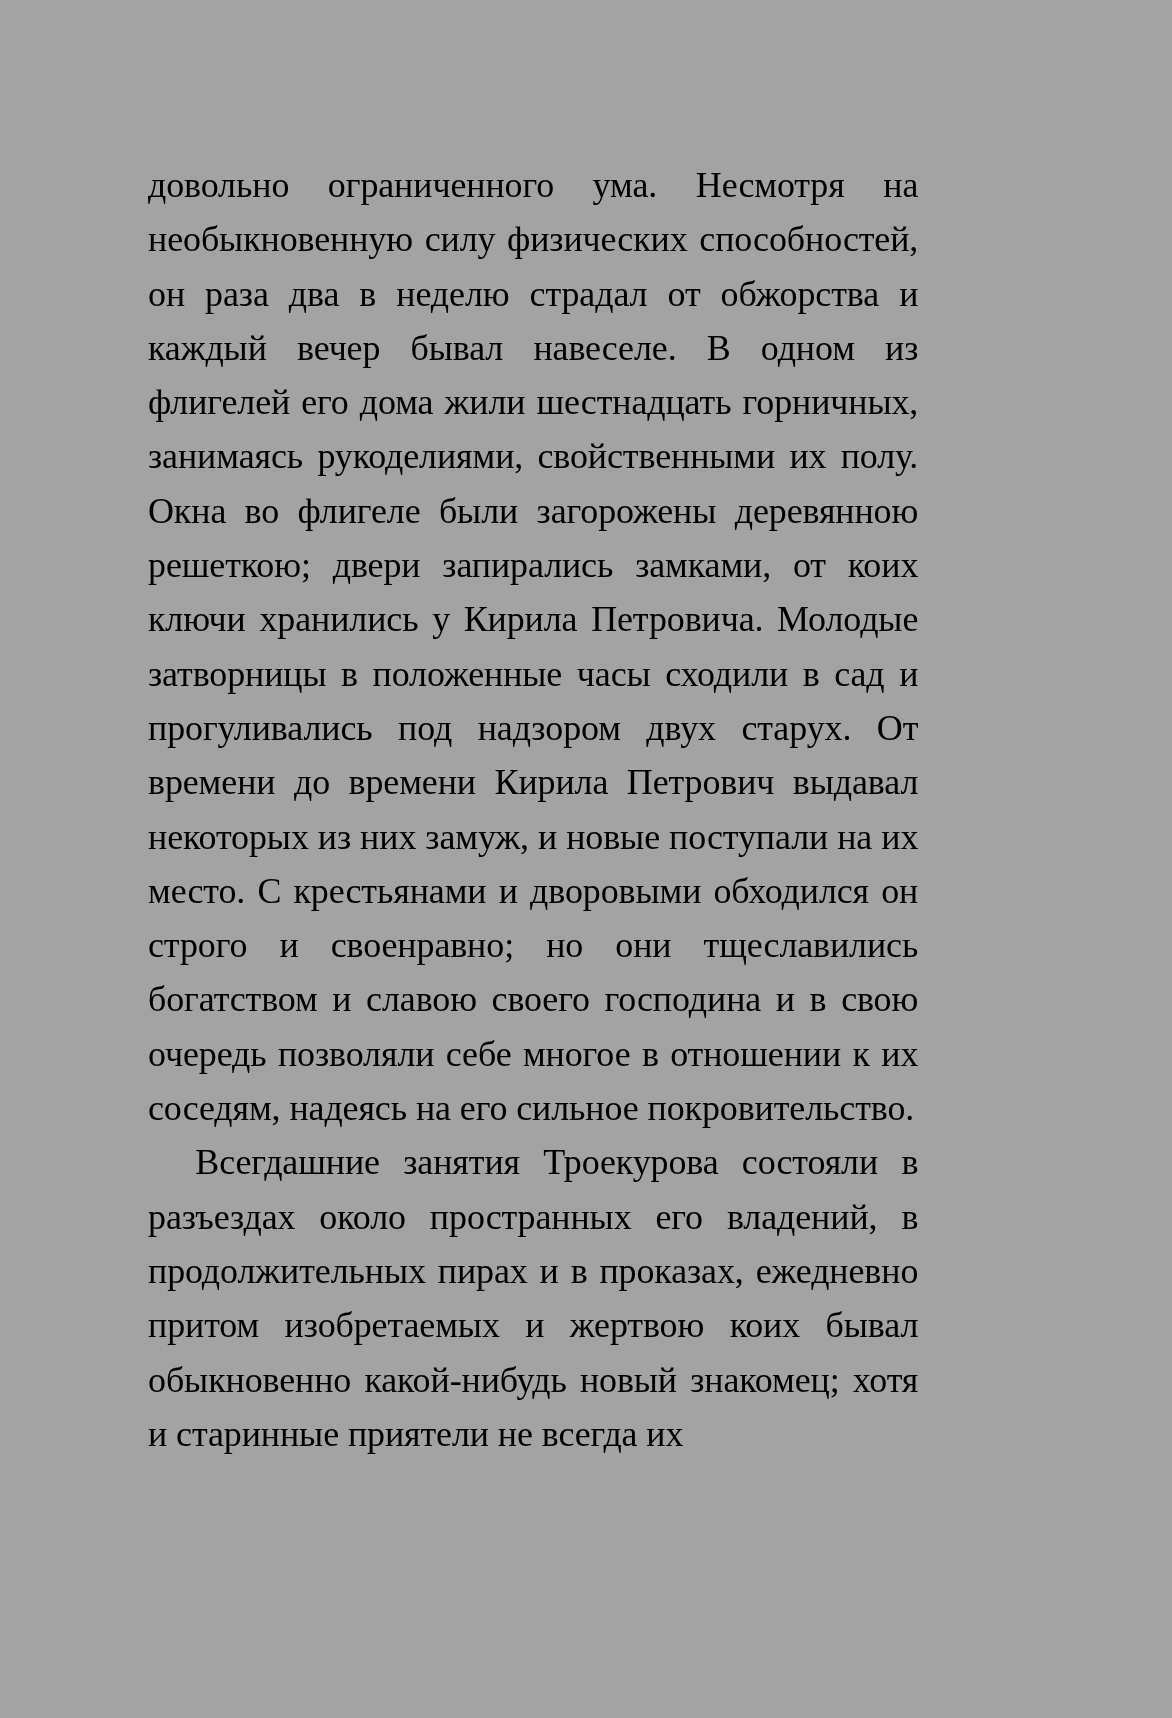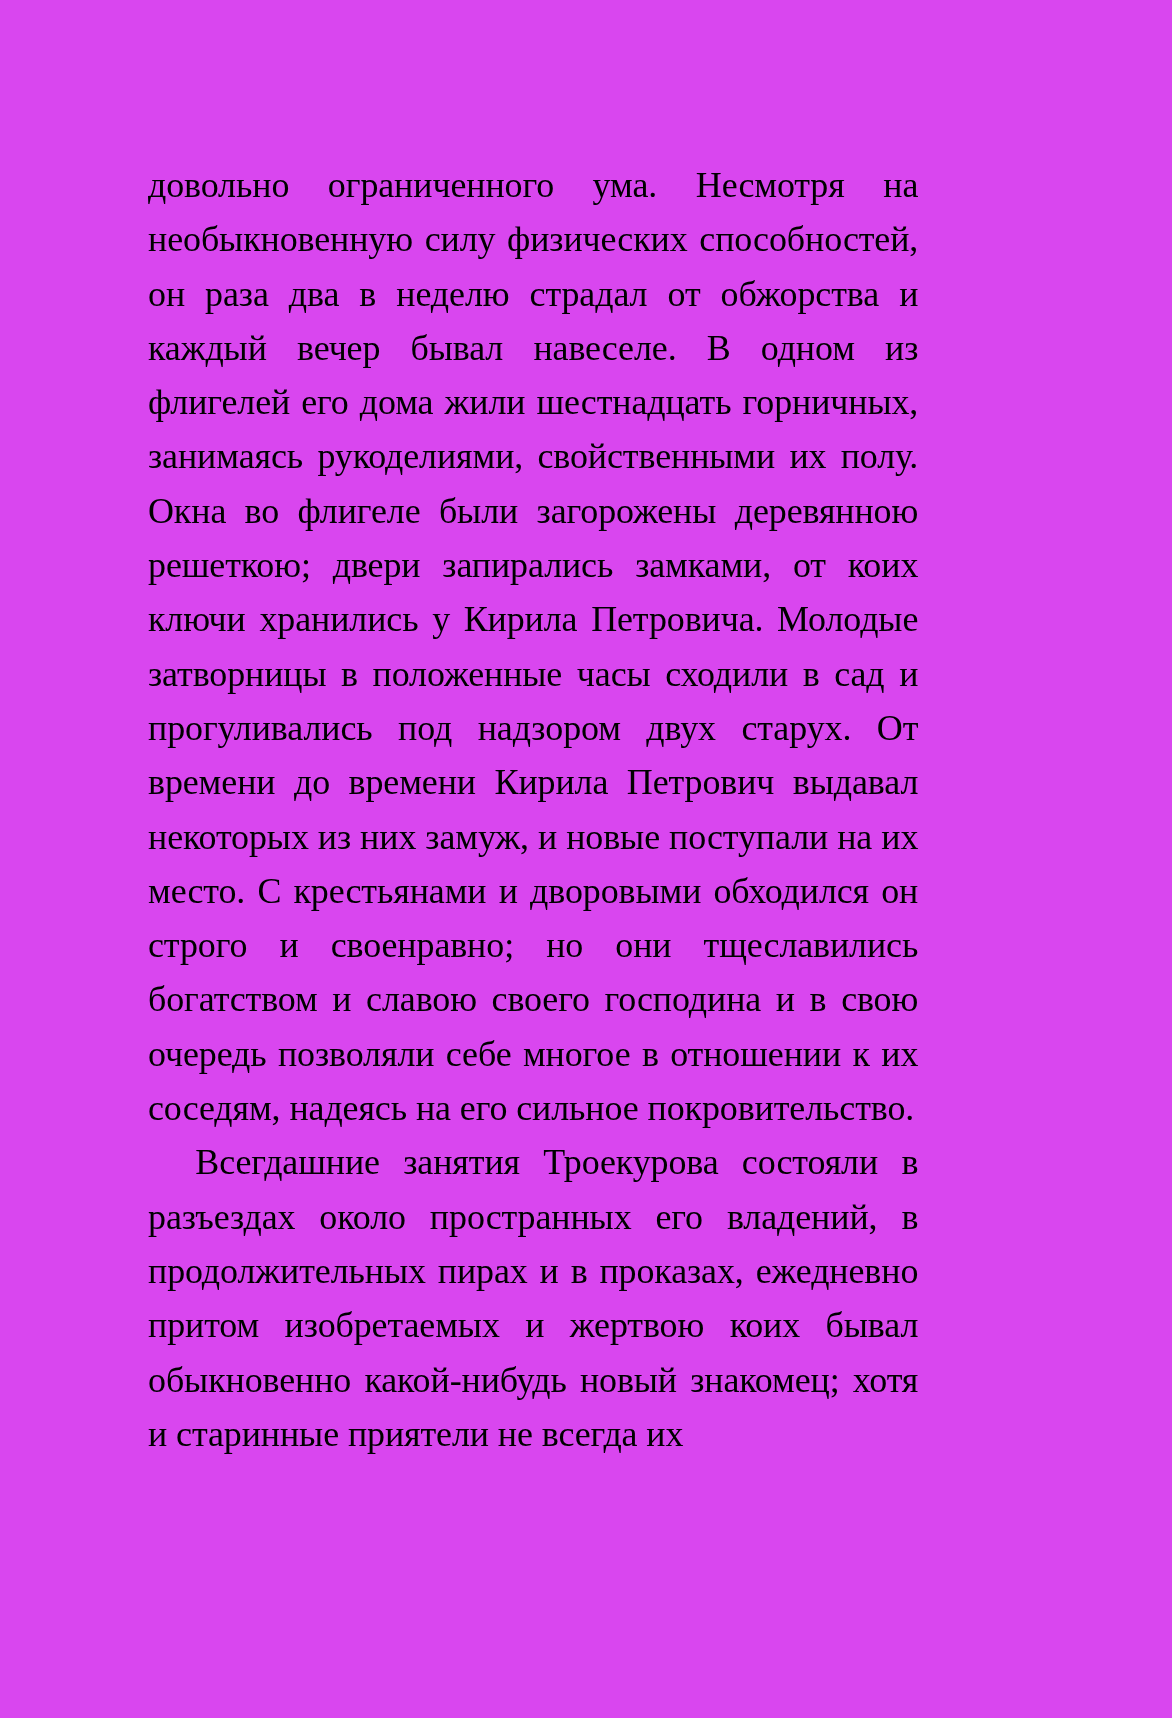--- a/index.html
+++ b/index.html
@@ -13,21 +13,21 @@
     height: 1718px;
     overflow: hidden;
     font-family: "Liberation Serif", "DejaVu Serif", serif;
     color: #000000;
   }
 
   .page {
     position: relative;
     width: 1172px;
     height: 1718px;
-    background: #d946ef;
+    background: #a3a3a3;
     box-sizing: border-box;
   }
 
   .text-column {
     position: absolute;
     left: 148px;
     top: 158px;
     width: 782px;
   }
 

